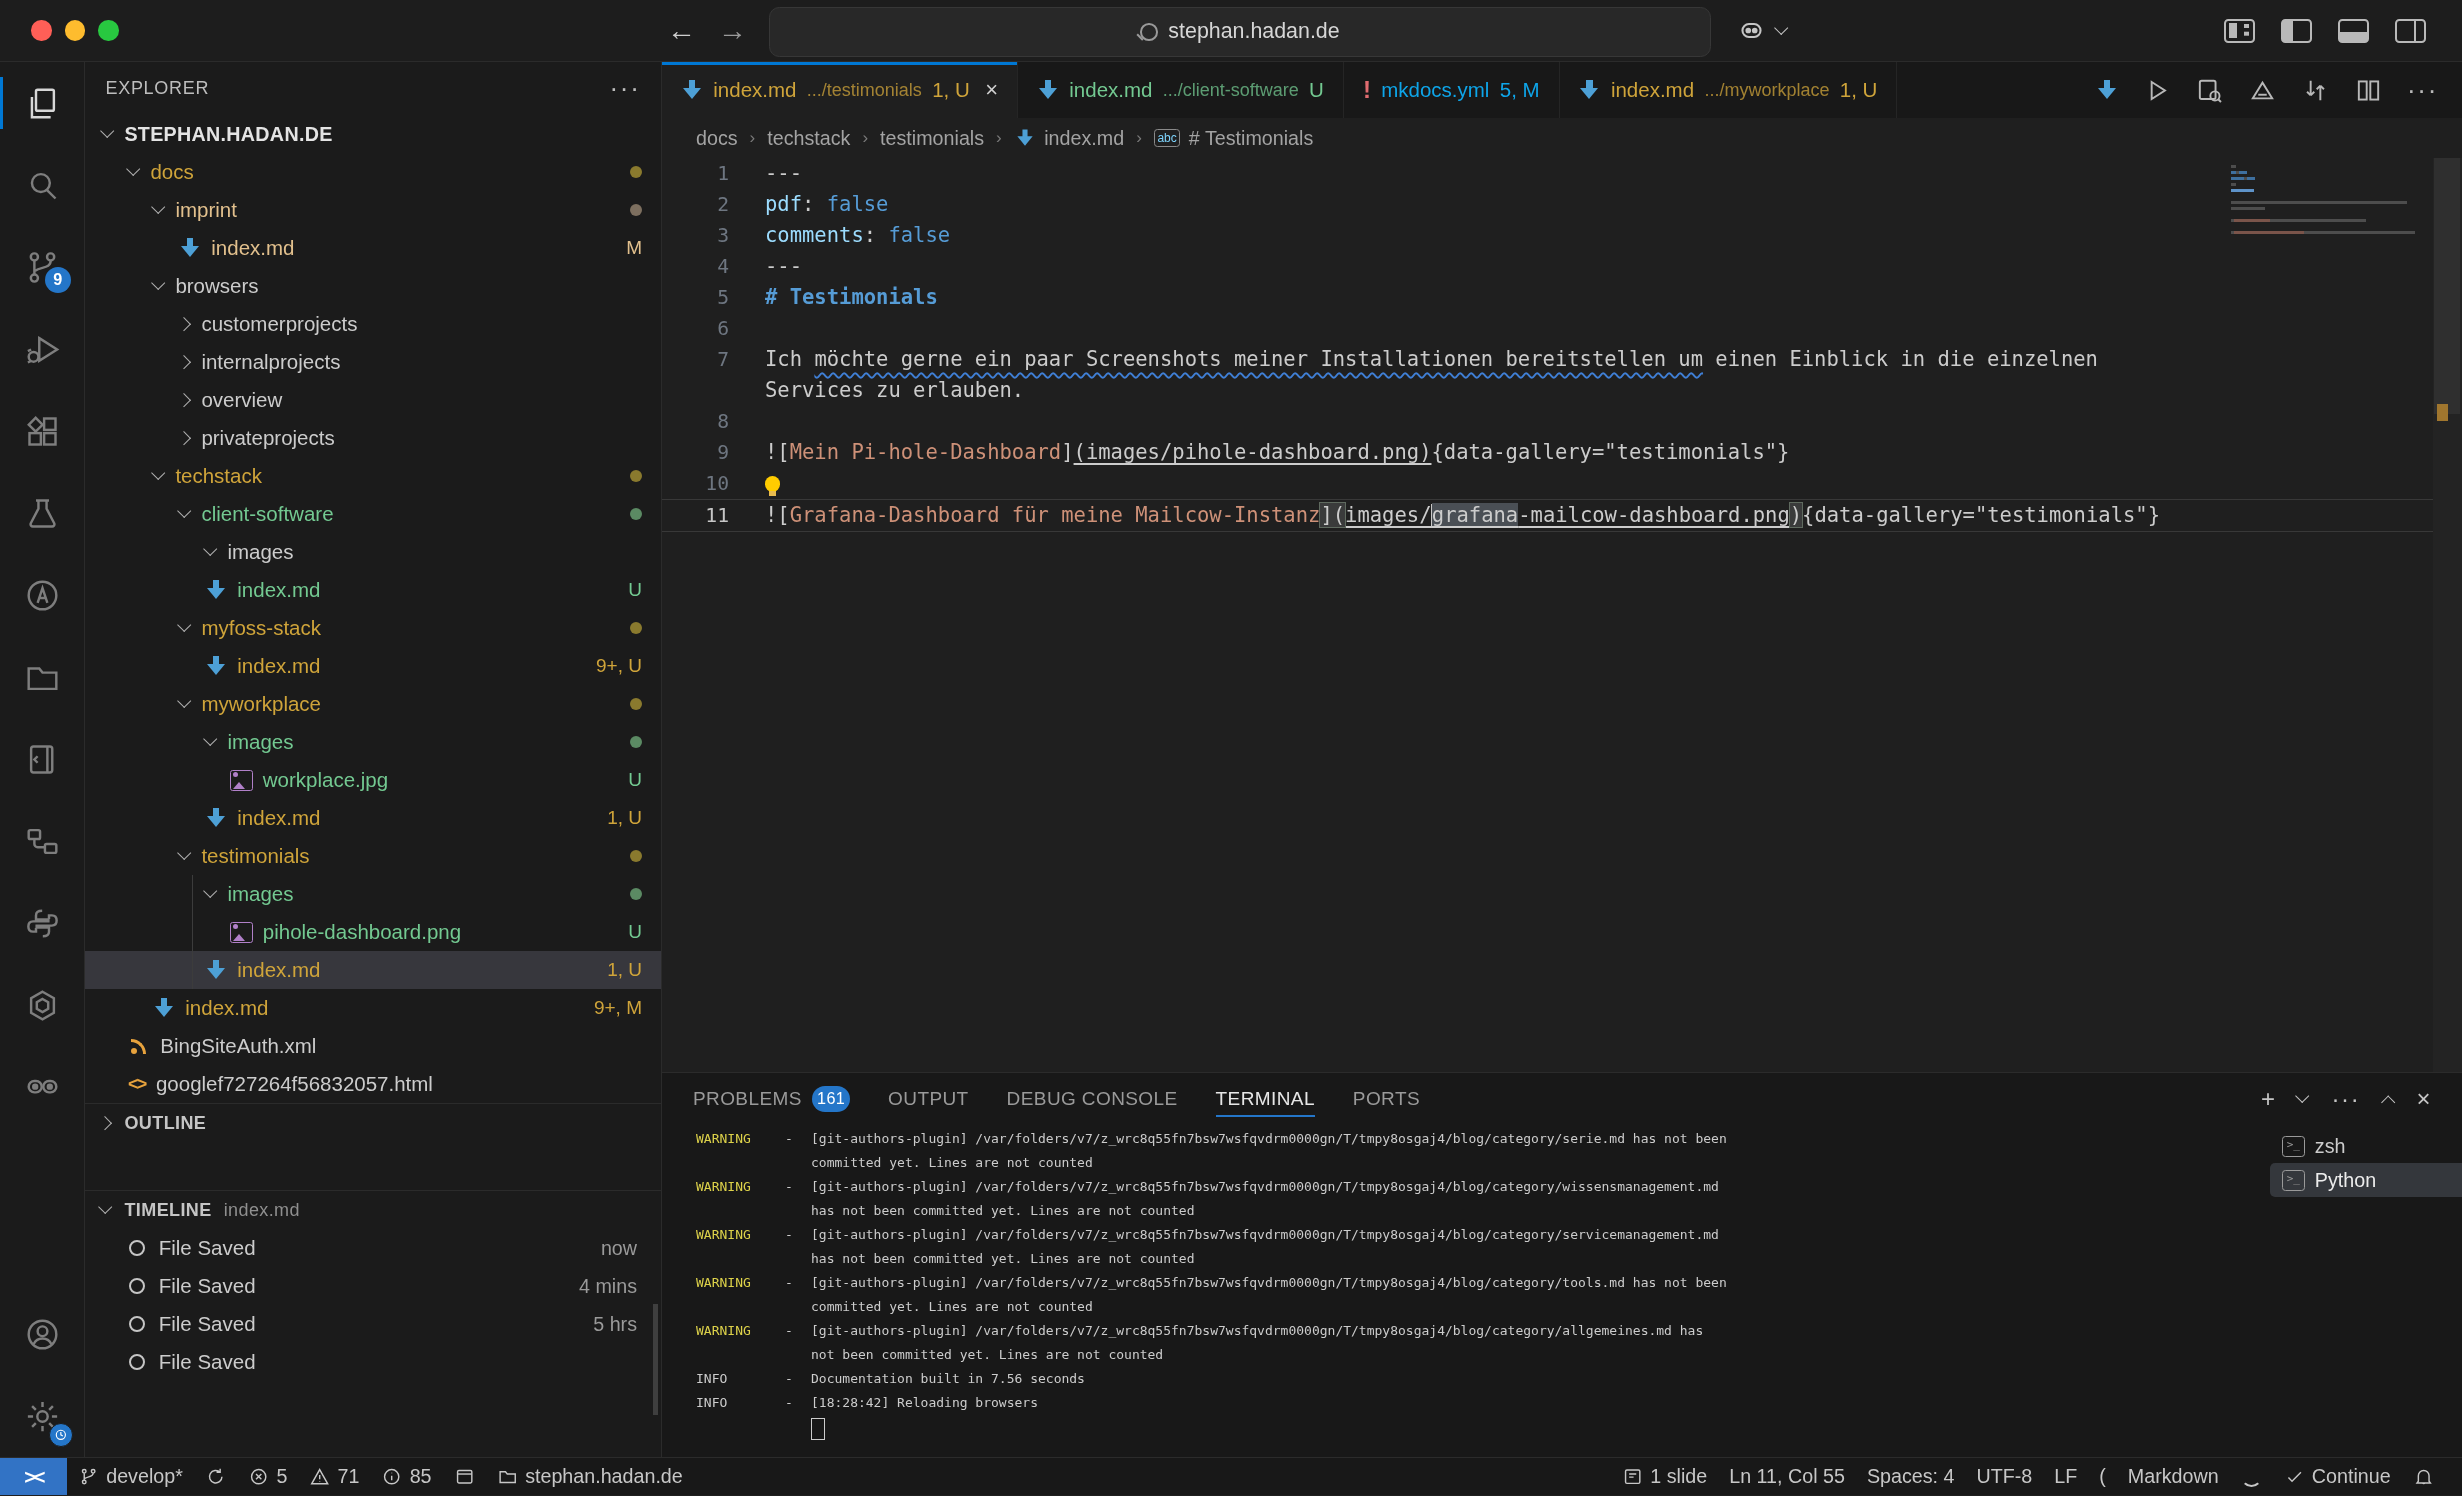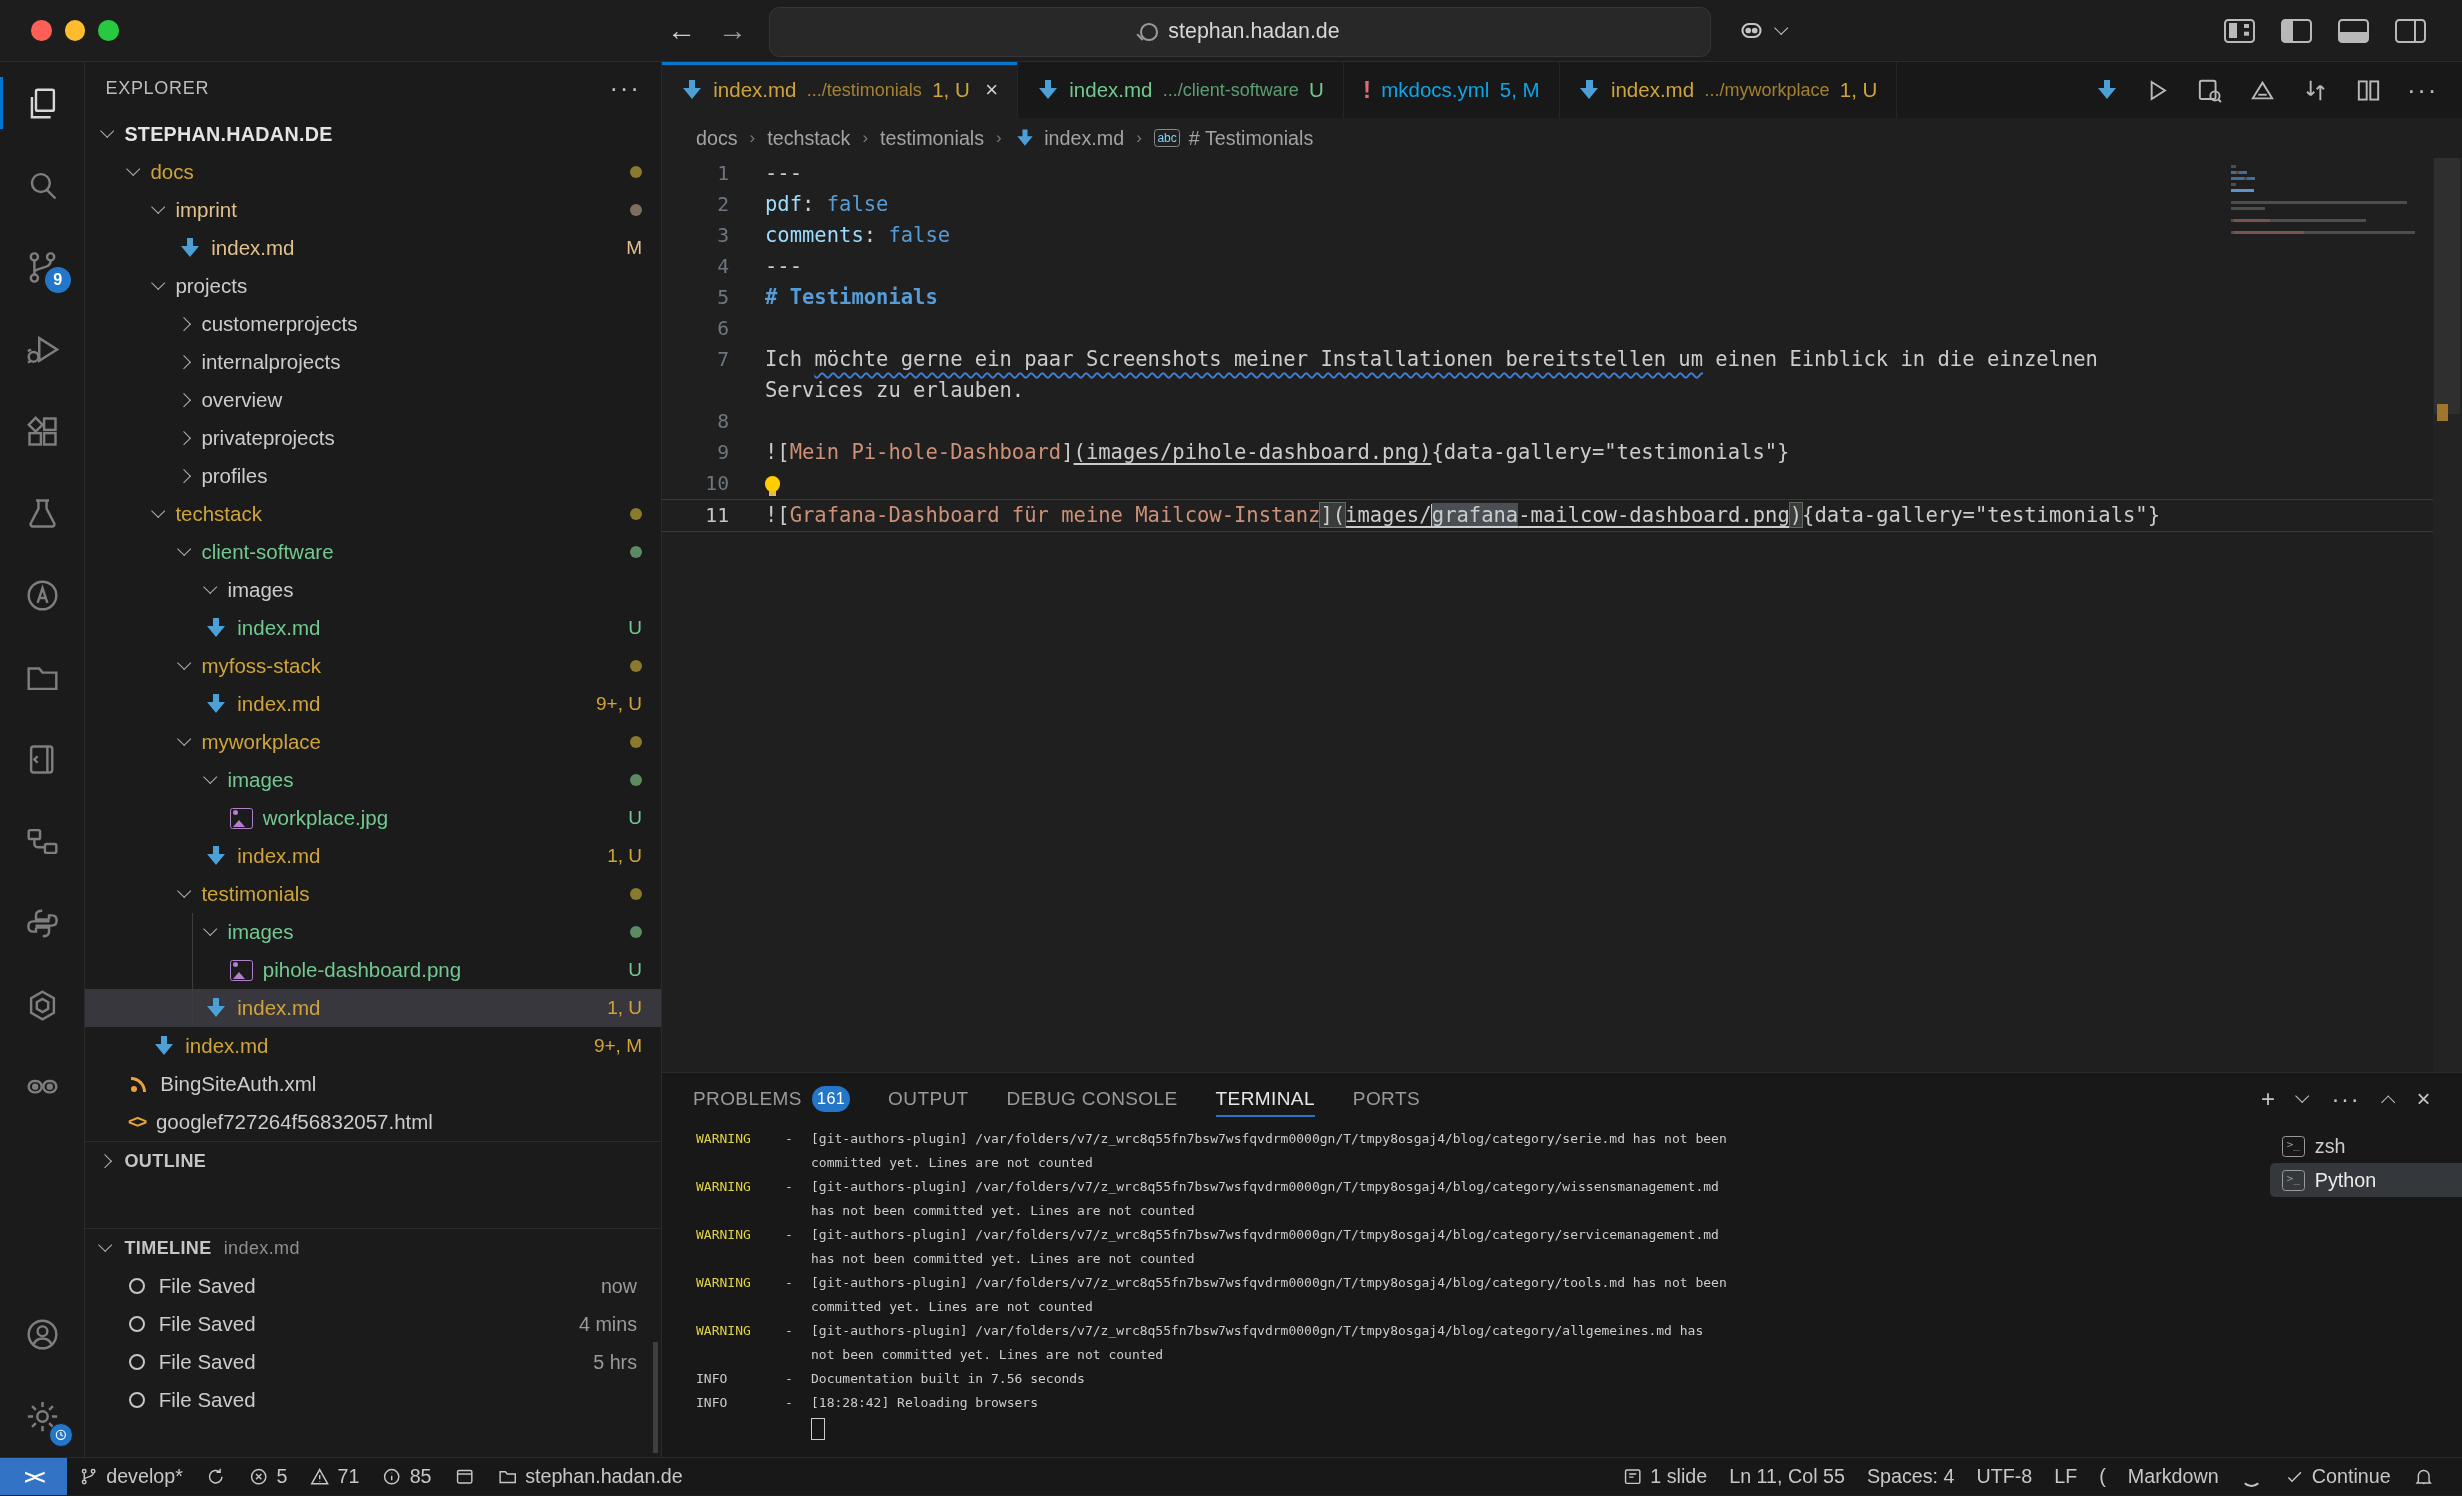--- a/index.html
+++ b/index.html
@@ -308,21 +308,21 @@
 
     <span class="icon-md"></span>
     <span class="tlabel c-mod">index.md</span>
     <span class="tbadge c-mod">M</span>
 
   </div>
   <div class="trow " style="padding-left:68px">
 
     <span class="chev down"></span>
 
-    <span class="tlabel c-def">projects</span>
+    <span class="tlabel c-def">browsers</span>
 
   </div>
   <div class="trow " style="padding-left:94px">
 
     <span class="chev "></span>
 
     <span class="tlabel c-def">customerprojects</span>
 
   </div>
   <div class="trow " style="padding-left:94px">
@@ -337,27 +337,20 @@
     <span class="chev "></span>
 
     <span class="tlabel c-def">overview</span>
 
   </div>
   <div class="trow " style="padding-left:94px">
 
     <span class="chev "></span>
 
     <span class="tlabel c-def">privateprojects</span>
-
-  </div>
-  <div class="trow " style="padding-left:94px">
-
-    <span class="chev "></span>
-
-    <span class="tlabel c-def">profiles</span>
 
   </div>
   <div class="trow " style="padding-left:68px">
 
     <span class="chev down"></span>
 
     <span class="tlabel c-warn">techstack</span>
 
     <span class="tdot dot-warn"></span>
   </div>

